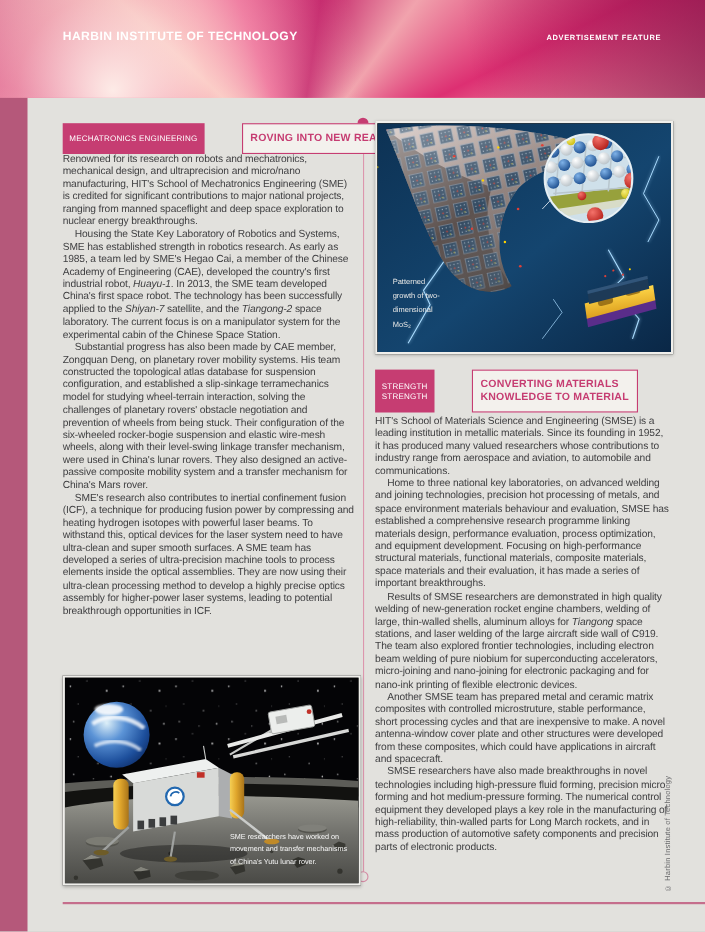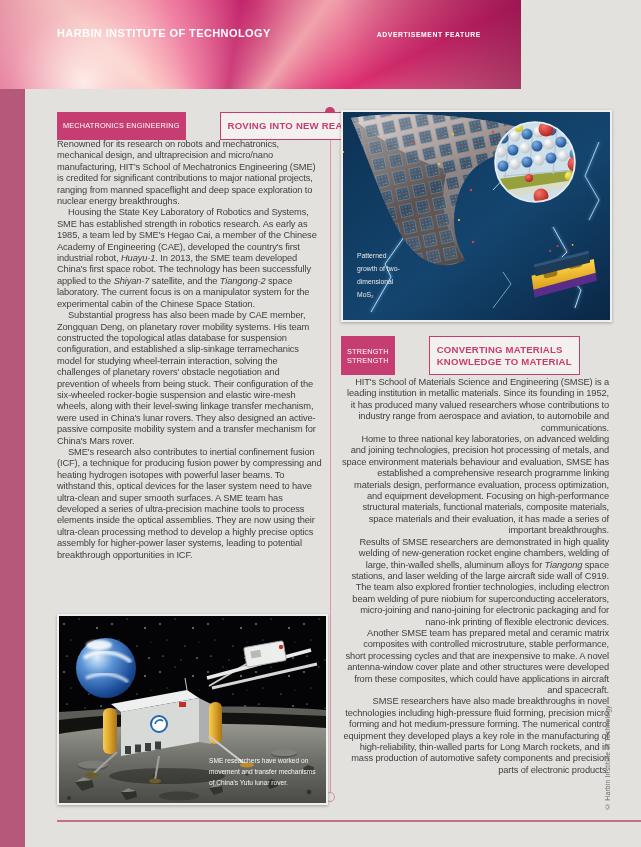--- a/index.html
+++ b/index.html
@@ -1,20 +1,20 @@
 <!DOCTYPE html>
 <html><head>
 <meta charset="utf-8">
 <style>
   html,body{margin:0;padding:0;background:#cfcecb;}
   .page{position:relative;width:641px;height:847px;background:#e2e1dd;overflow:hidden;
         font-family:"Liberation Sans","DejaVu Sans",sans-serif;}
 
   
-  .masthead{position:absolute;left:0;top:0;width:521px;height:89px;
+  .masthead{position:absolute;left:0;top:0;width:641px;height:89px;
     background:
       radial-gradient(circle at 16% 92%, rgba(255,243,236,0.95) 0%, rgba(255,213,210,0.55) 16%, rgba(255,160,180,0) 42%),
       linear-gradient(262deg, rgba(105,0,55,0.55), rgba(0,0,0,0) 34%),
       linear-gradient(98deg, rgba(150,20,90,0.25), rgba(0,0,0,0) 28%),
       conic-gradient(from 230deg at 42% 170%,
         #d8336f,#f29ab0,#e23a78,#f7c4bb,#e8538a,#c11d66,#f1a3ad,#dd2f72,
         #f5b9b5,#e4487f,#ca2168,#f2a6ae,#e85c8d,#d8336f);}
   .masthead-title{position:absolute;left:57px;top:27px;color:#ffffff;font-size:11px;
     font-weight:bold;letter-spacing:.4px;}
   .masthead-label{position:absolute;right:40px;top:31px;color:#ffffff;font-size:6.8px;
@@ -357,21 +357,21 @@
     <div class="sec-tag">
       <span>STRENGTH</span>
       <span>STRENGTH</span>
     </div>
     <div class="sec-title">
       <span>CONVERTING MATERIALS</span>
       <span>KNOWLEDGE TO MATERIAL</span>
     </div>
   </div>
 
-  <div class="col" style="left:341px;top:377px;width:268px;text-align:right;">
+  <div class="col" style="left:341px;top:377px;width:268px;">
       <p>HIT's School of Materials Science and Engineering (SMSE) is a leading institution in metallic materials. Since its founding in 1952, it has produced many valued researchers whose contributions to industry range from aerospace and aviation, to automobile and communications.</p>
       <p>Home to three national key laboratories, on advanced welding and joining technologies, precision hot processing of metals, and space environment materials behaviour and evaluation, SMSE has established a comprehensive research programme linking materials design, performance evaluation, process optimization, and equipment development. Focusing on high-performance structural materials, functional materials, composite materials, space materials and their evaluation, it has made a series of important breakthroughs.</p>
       <p>Results of SMSE researchers are demonstrated in high quality welding of new-generation rocket engine chambers, welding of large, thin-walled shells, aluminum alloys for <i>Tiangong</i> space stations, and laser welding of the large aircraft side wall of C919. The team also explored frontier technologies, including electron beam welding of pure niobium for superconducting accelerators, micro-joining and nano-joining for electronic packaging and for nano-ink printing of flexible electronic devices.</p>
       <p>Another SMSE team has prepared metal and ceramic matrix composites with controlled microstruture, stable performance, short processing cycles and that are inexpensive to make. A novel antenna-window cover plate and other structures were developed from these composites, which could have applications in aircraft and spacecraft.</p>
       <p>SMSE researchers have also made breakthroughs in novel technologies including high-pressure fluid forming, precision micro forming and hot medium-pressure forming. The numerical control equipment they developed plays a key role in the manufacturing of high-reliability, thin-walled parts for Long March rockets, and in mass production of automotive safety components and precision parts of electronic products.</p>
     </div>
 
   <div class="footer-rule"></div>
   <div class="footer-note">Advertiser retains sole responsibility for content</div>
   <div class="side-credit">© Harbin Institute of Technology</div>

